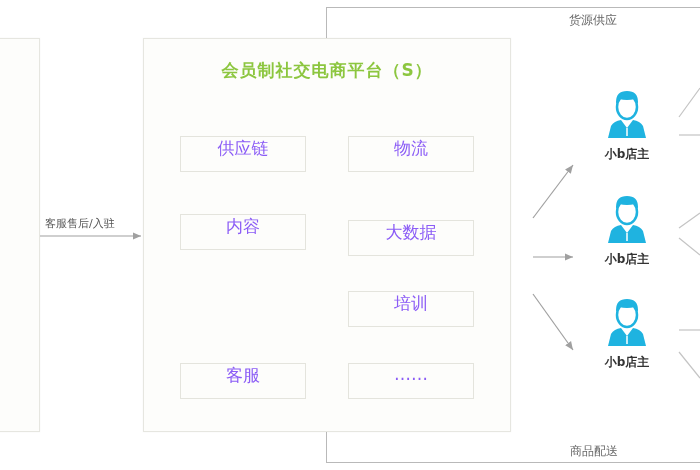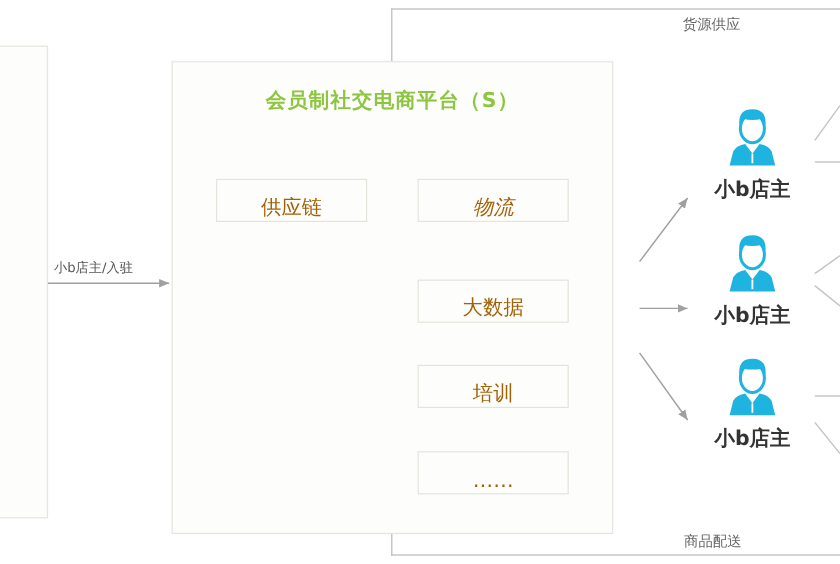--- a/index.html
+++ b/index.html
@@ -6,71 +6,77 @@
   body {
     width:700px; height:470px; position:relative; overflow:hidden;
     background:#ffffff;
     font-family: "DejaVu Sans", "Liberation Sans", sans-serif;
   }
   .panel {
     position:absolute; background:#fdfdfb;
     border:1px solid #e6e6e0; box-shadow:0 0 2px rgba(0,0,0,0.04);
   }
   .left-panel { left:-10px; top:38px; width:48px; height:392px; }
-  .main-panel { left:143px; top:38px; width:366px; height:392px;margin-top:13px; }
+  .main-panel { left:143px; top:38px; width:366px; height:392px; }
   .main-title {
     position:absolute; left:0; right:0; top:20px; text-align:center;
     font-size:17px; font-weight:bold; color:#8cc63f; letter-spacing:1px;
   }
   .func-box {
     position:absolute; width:124px; height:34px;
     border:1px solid #e4e4dd; background:#fdfdfb;
-    display:flex; align-items:flex-end; justify-content:center;
-    font-size:17px; color:#a16207;
+    display:flex; align-items:flex-start; justify-content:center;
+    font-size:17px; color:#8b5cf6;
   }
   .outer-frame {
     position:absolute; left:326px; top:7px; width:380px; height:454px;
     border:1px solid #b9b9b9; border-right:none;
   }
   .frame-label { position:absolute; font-size:12px; color:#666; }
   .supply-label { position:absolute; left:45px; top:216px; font-size:11px; color:#555; }
   .owner { position:absolute; width:90px; text-align:center; }
-  .owner-name { font-size:17px; font-weight:bold; color:#333; margin-top:2px; }
+  .owner-name { font-size:12px; font-weight:bold; color:#333; margin-top:2px; }
   svg.lines { position:absolute; left:0; top:0; }
 </style>
 </head>
 <body>
 
 <div class="panel left-panel">
   
   
   
   
 </div>
 
 <div class="outer-frame"></div>
 <div class="frame-label" style="left:569px; top:12px;">货源供应</div>
 <div class="frame-label" style="left:570px; top:443px;">商品配送</div>
 
-<div class="supply-label">小b店主/入驻</div>
+<div class="supply-label">客服售后/入驻</div>
 
 <div class="panel main-panel">
   <div class="main-title">会员制社交电商平台（S）</div>
 
   <div class="func-box" style="left:36px; top:97px;">
     <span>供应链</span>
   </div>
-  <div class="func-box" style="left:204px; top:97px;font-style:italic;">
+  <div class="func-box" style="left:204px; top:97px;">
     <span>物流</span>
+  </div>
+  <div class="func-box" style="left:36px; top:175px;">
+    <span>内容</span>
   </div>
   <div class="func-box" style="left:204px; top:181px;">
     <span>大数据</span>
   </div>
   <div class="func-box" style="left:204px; top:252px;">
     <span>培训</span>
+  </div>
+  <div class="func-box" style="left:36px; top:324px;">
+    <span>客服</span>
   </div>
   <div class="func-box" style="left:204px; top:324px;">
     <span>……</span>
   </div>
 </div>
 
 <svg class="lines" width="700" height="470">
   <defs>
     <marker id="ah" markerWidth="8" markerHeight="8" refX="7" refY="4" orient="auto">
       <path d="M0,1 L7,4 L0,7 Z" fill="#a0a0a0"></path>

